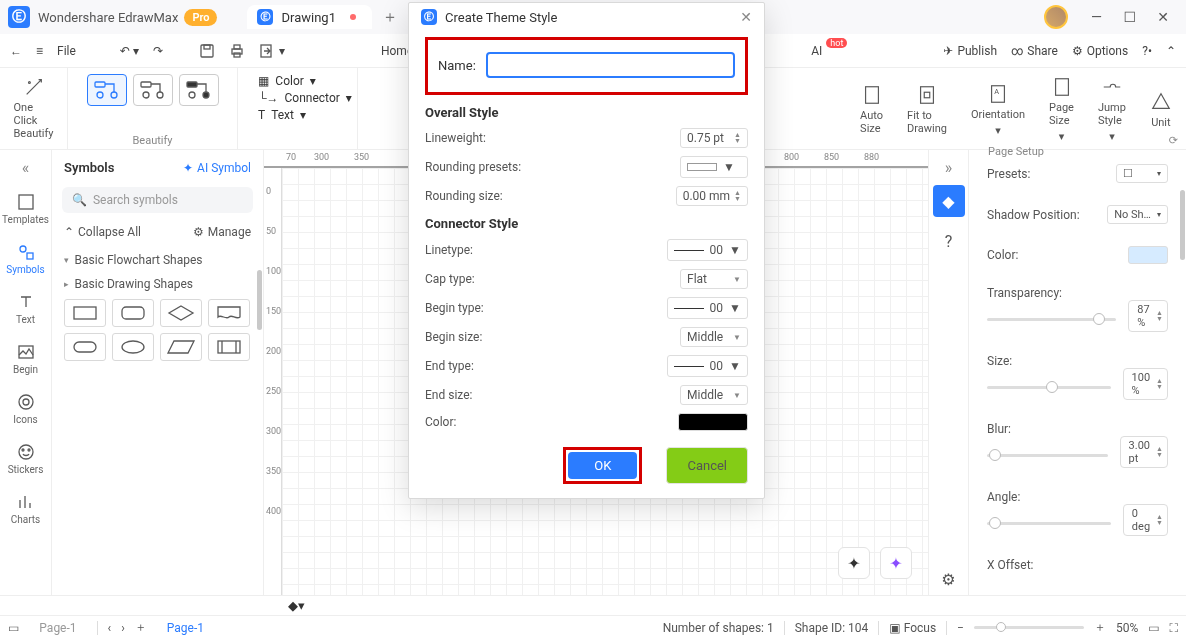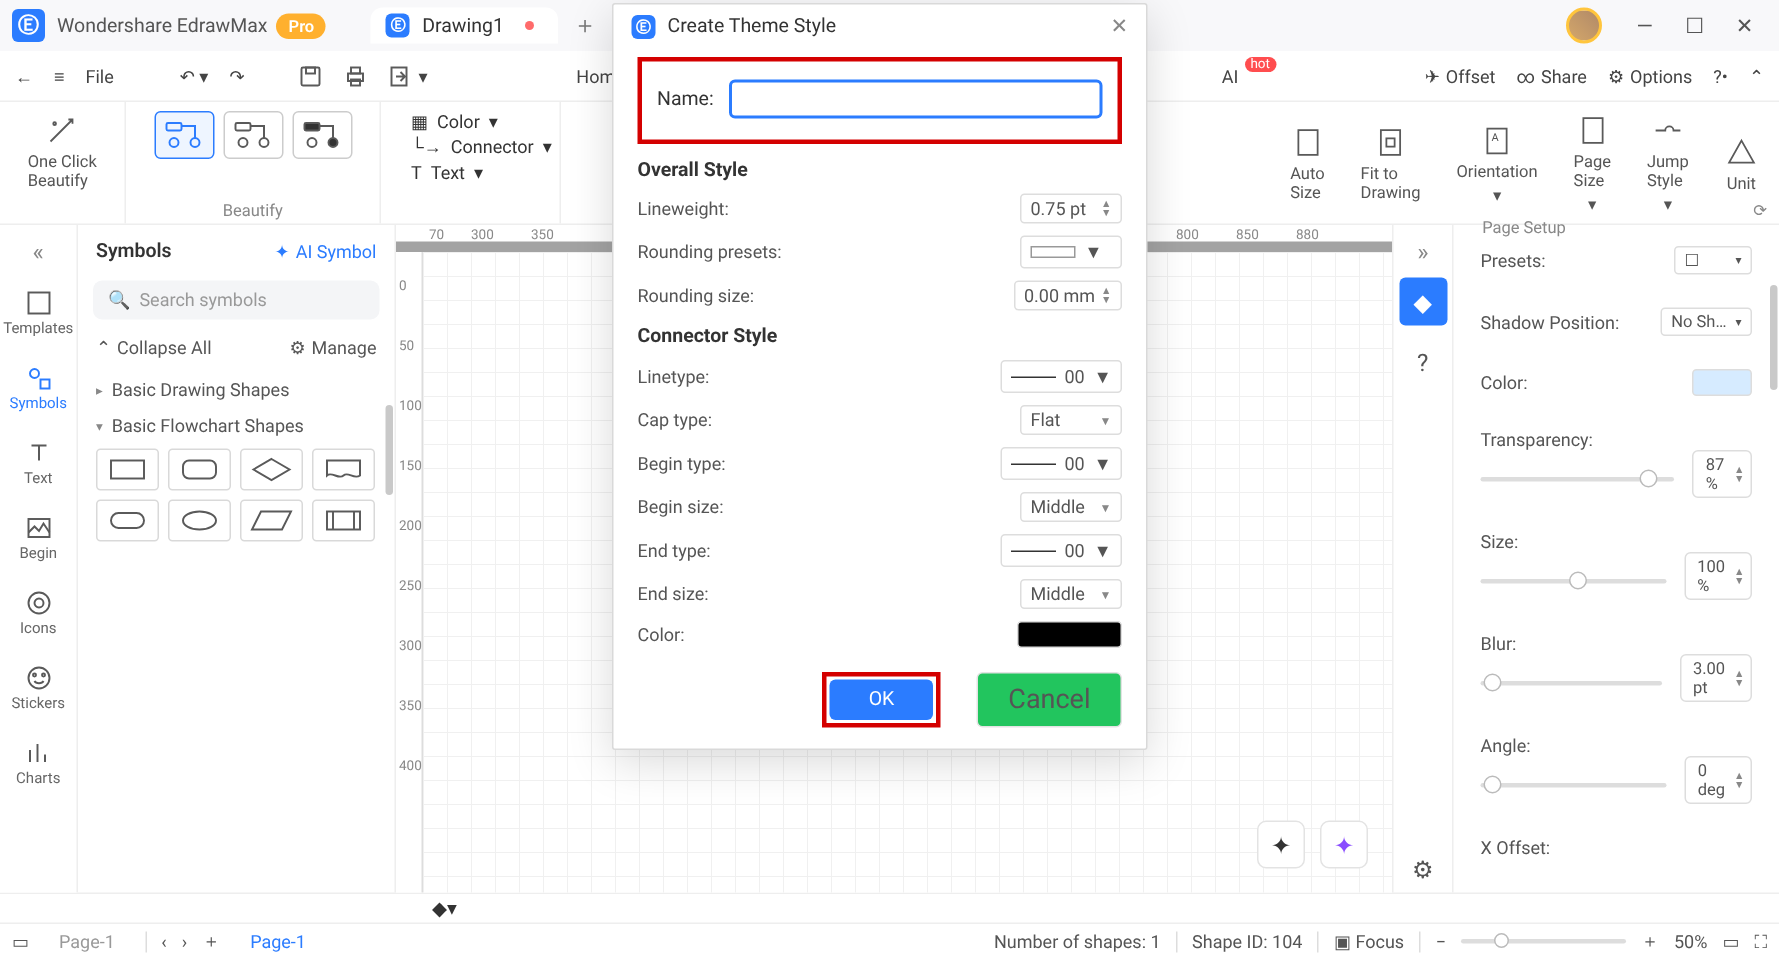--- a/index.html
+++ b/index.html
@@ -57,21 +57,21 @@
 .sp-sect { padding:6px 12px 4px; font-size:12px; color:#555; display:flex; align-items:center; gap:6px; }
 .sp-sect::before { content:"▸"; font-size:9px; color:#888; }
 .sp-sect.open::before { content:"▾"; }
 .mylib-drop { margin:6px 12px 10px; border:1px solid #e5e5e5; border-radius:4px; padding:20px 8px; text-align:center; font-size:11px; color:#aaa; line-height:1.5; }
 .shape-grid { display:flex; flex-wrap:wrap; gap:6px; padding:4px 12px 8px; }
 .shape-cell { width:42px; height:28px; border:1px solid #d9d9d9; border-radius:3px; display:flex; align-items:center; justify-content:center; }
 .shape-cell svg { width:30px; height:18px; }
 .more-symbols { margin:8px 12px; background:#2b7cff; color:#fff; text-align:center; padding:8px; border-radius:6px; font-size:13px; }
 
 .canvas-wrap { flex:1; position:relative; background:#f6f6f6; display:flex; flex-direction:column; }
-.ruler-h { height:18px; background:#fff; border-bottom:7px solid #a3a3a3; display:flex; font-size:9px; color:#888; position:relative; }
+.ruler-h { height:18px; background:#fff; border-bottom:2px solid #a3a3a3; display:flex; font-size:9px; color:#888; position:relative; }
 .ruler-h span { position:absolute; top:2px; }
 .canvas-body { flex:1; display:flex; }
 .ruler-v { width:18px; background:#fff; border-right:1px solid #ddd; position:relative; font-size:9px; color:#888; }
 .ruler-v span { position:absolute; left:2px; }
 .canvas { flex:1; background:#fff; background-image:linear-gradient(#f0f0f0 1px,transparent 1px),linear-gradient(90deg,#f0f0f0 1px,transparent 1px); background-size:16px 16px; position:relative; }
 .float-tools { position:absolute; right:16px; bottom:16px; display:flex; gap:10px; }
 .float-tools .ft { width:32px; height:32px; border:1px solid #e3e3e3; border-radius:6px; background:#fff; display:flex; align-items:center; justify-content:center; font-size:16px; }
 
 .right-rail { width:40px; border-left:1px solid #eee; display:flex; flex-direction:column; align-items:center; padding-top:8px; gap:8px; }
 .right-rail .rr { width:32px; height:32px; border-radius:4px; display:flex; align-items:center; justify-content:center; font-size:16px; color:#555; }
@@ -118,21 +118,21 @@
 .dlg-row { display:flex; justify-content:space-between; align-items:center; font-size:12px; color:#555; margin:8px 0; }
 .dlg-val { display:flex; align-items:center; gap:4px; border:1px solid #ddd; border-radius:3px; padding:2px 6px; min-width:68px; justify-content:space-between; }
 .dlg-val .arrows { display:flex; flex-direction:column; font-size:7px; line-height:6px; color:#888; }
 .dlg-val .dd { font-size:8px; color:#888; }
 .dlg-linetype { display:flex; align-items:center; gap:6px; border:1px solid #ddd; border-radius:3px; padding:3px 6px; min-width:68px; }
 .dlg-linetype .line { width:30px; height:1px; background:#333; }
 .dlg-color-sw { width:70px; height:18px; background:#000; border:1px solid #ddd; border-radius:3px; }
 .dlg-btns { display:flex; justify-content:flex-end; gap:24px; margin-top:16px; }
 .btn-ok-wrap { border:3px solid #d40000; padding:2px; }
 .btn-ok { background:#2b7cff; color:#fff; border:none; padding:6px 26px; border-radius:4px; font-size:13px; }
-.btn-cancel { background:#22c55e; border:1px solid #e3e3e3; padding:6px 20px; border-radius:4px; font-size:18px; color:#555; }
+.btn-cancel { background:#84cc16; border:1px solid #e3e3e3; padding:6px 20px; border-radius:4px; font-size:13px; color:#555; }
 
 svg { stroke:#5a5a5a; stroke-width:1.3; fill:none; }
 .scrollbar-v { position:absolute; right:1px; top:40px; width:5px; height:70px; background:#c9c9c9; border-radius:3px; }
 .scrollbar-v2 { position:absolute; right:1px; top:22px; width:5px; height:48px; background:#c9c9c9; border-radius:3px; }
 </style>
 </head>
 <body>
 
 <div class="titlebar">
   <div class="app-ico">Ⓔ</div>
@@ -179,29 +179,29 @@
         <path d="M8 5l3 3-3 3M11 8h-6"></path>
       </svg> ▾</span>
   <span class="flex1"></span>
   <span class="mb-item">Home</span>
   <span style="width:370px"></span>
   <span class="mb-item">
       <span>AI</span>
       <span class="hot-badge">hot</span>
     </span>
   <span class="flex1"></span>
-  <span class="mb-item">✈ <span>Offset</span></span>
+  <span class="mb-item">✈ <span>Publish</span></span>
   <span class="mb-item">∞ <span>Share</span></span>
   <span class="mb-item">⚙ <span>Options</span></span>
   <span class="mb-item">?•</span>
   <span class="mb-item">⌃</span>
 </div>
 
 <div class="ribbon">
-  <div class="rib-grp" style="width:84px">
+  <div class="rib-grp" style="width:68px">
     <div class="rib-btn">
       <svg viewBox="0 0 24 24">
           <path d="M4 20L20 4M17 4h3v3"></path>
           <circle cx="7" cy="7" r="1"></circle>
         </svg>
       <span style="white-space:pre-line">One Click
 Beautify</span>
     </div>
     <span class="label" style="visibility:hidden">.</span>
   </div>
@@ -344,25 +344,25 @@
       <span class="ai-sym">✦ <span>AI Symbol</span></span>
     </div>
     <div class="sp-search">
       <span>🔍</span>
       <span>Search symbols</span>
     </div>
     <div class="sp-tools">
       <span>⌃ <span>Collapse All</span></span>
       <span>⚙ <span>Manage</span></span>
     </div>
+    <div class="sp-sect open">
+        <span>Basic Flowchart Shapes</span>
+      </div>
     <div class="sp-sect">
         <span>Basic Drawing Shapes</span>
-      </div>
-    <div class="sp-sect open">
-        <span>Basic Flowchart Shapes</span>
       </div>
     <div class="shape-grid">
       <div class="shape-cell">
           <svg viewBox="0 0 30 18">
             <rect x="4" y="3" width="22" height="12"></rect>
           </svg>
         </div>
       <div class="shape-cell">
           <svg viewBox="0 0 30 18">
             <rect x="4" y="3" width="22" height="12" rx="4"></rect>

